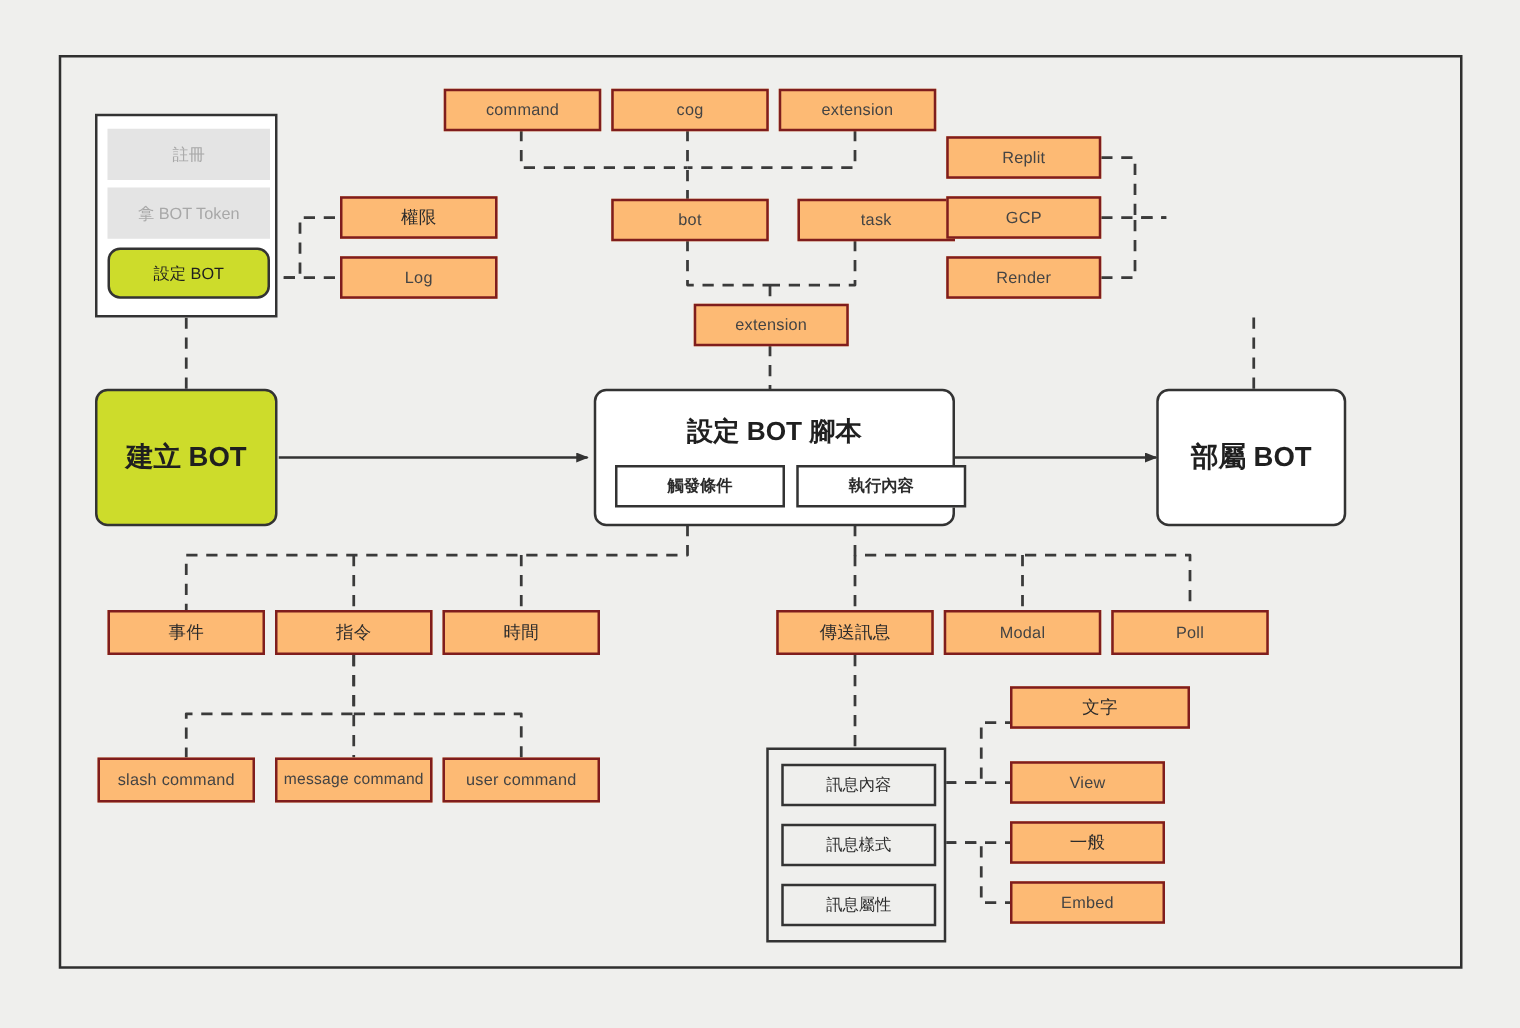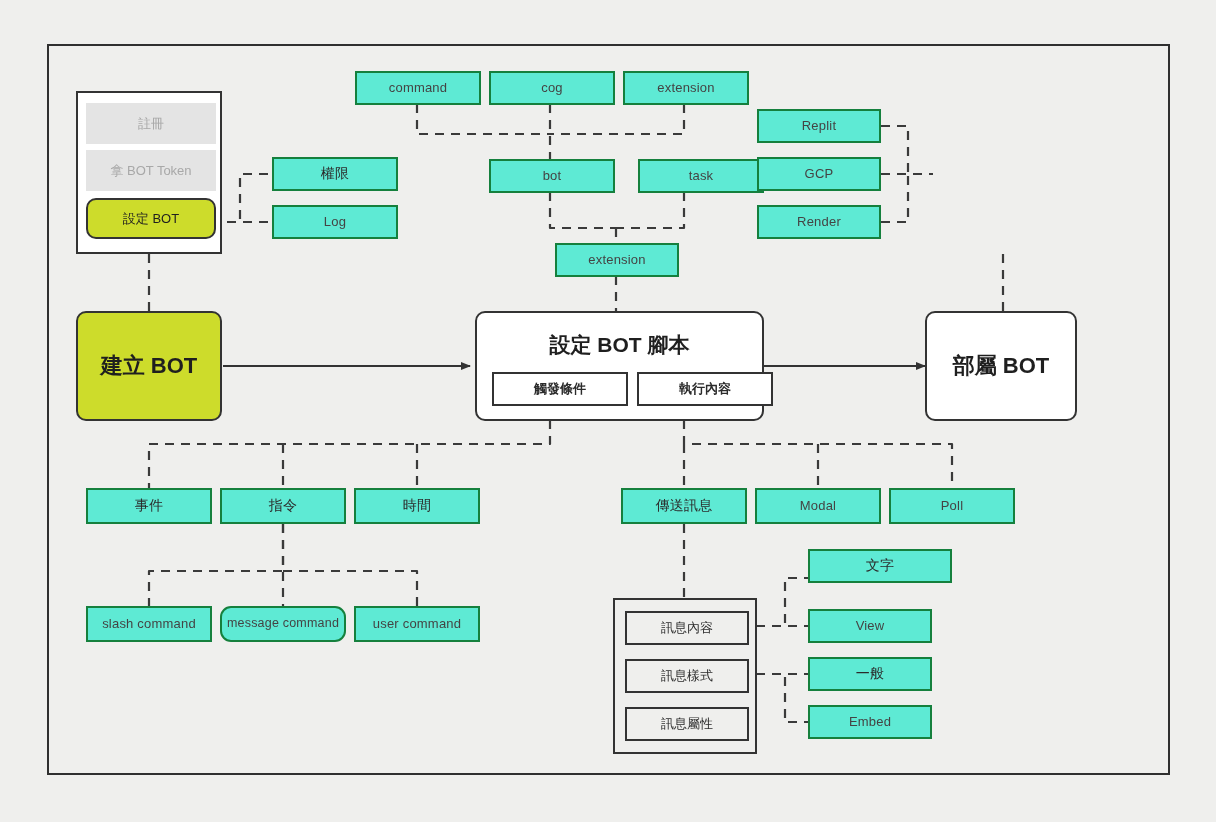--- a/index.html
+++ b/index.html
@@ -34,22 +34,22 @@
     width: 1123px;
     height: 731px;
     border: 2px solid #2F2F2F;
     background: transparent;
     box-sizing: border-box;
   }
   
   .node {
     position: absolute;
     box-sizing: border-box;
-    border: 2px solid #15803d;
-    background: #5eead4;
+    border: 2px solid #7f1d1d;
+    background: #fdba74;
     display: flex;
     align-items: center;
     justify-content: center;
     color: #444444;
     font-size: 13px;
     letter-spacing: 0.2px;
     text-align: center;
     line-height: 1.1;
   }
   .node.cjk {
@@ -210,22 +210,22 @@
     <div class="subbox" style="position:absolute; left:15px; top:59px; width:136px; height:34px; background:#ffffff;">觸發條件</div>
     <div class="subbox" style="position:absolute; left:160px; top:59px; width:136px; height:34px; background:#ffffff;">執行內容</div>
   </div>
 
   <div class="bignode" style="left:925px; top:311px; width:152px; height:110px;">部屬 BOT</div>
 
   <div class="node cjk" style="left:86px; top:488px; width:126px; height:36px;">事件</div>
   <div class="node cjk" style="left:220px; top:488px; width:126px; height:36px;">指令</div>
   <div class="node cjk" style="left:354px; top:488px; width:126px; height:36px;">時間</div>
 
-  <div class="node" style="left:86px; top:606px; width:126px; height:36px;">slash command</div>
-  <div class="node" style="left:220px; top:606px; width:126px; height:36px; font-size:12.5px;border-radius:11px;">message command</div>
+  <div class="node" style="left:78px; top:606px; width:126px; height:36px;">slash command</div>
+  <div class="node" style="left:220px; top:606px; width:126px; height:36px; font-size:12.5px;">message command</div>
   <div class="node" style="left:354px; top:606px; width:126px; height:36px;">user command</div>
 
   <div class="node cjk" style="left:621px; top:488px; width:126px; height:36px;">傳送訊息</div>
   <div class="node" style="left:755px; top:488px; width:126px; height:36px;">Modal</div>
   <div class="node" style="left:889px; top:488px; width:126px; height:36px;">Poll</div>
 
   <div class="group shaded" style="left:613px; top:598px; width:144px; height:156px;">
     <div class="subbox cjk" style="position:absolute; left:10px; top:11px; width:124px; height:34px;">訊息內容</div>
     <div class="subbox cjk" style="position:absolute; left:10px; top:59px; width:124px; height:34px;">訊息樣式</div>
     <div class="subbox cjk" style="position:absolute; left:10px; top:107px; width:124px; height:34px;">訊息屬性</div>

